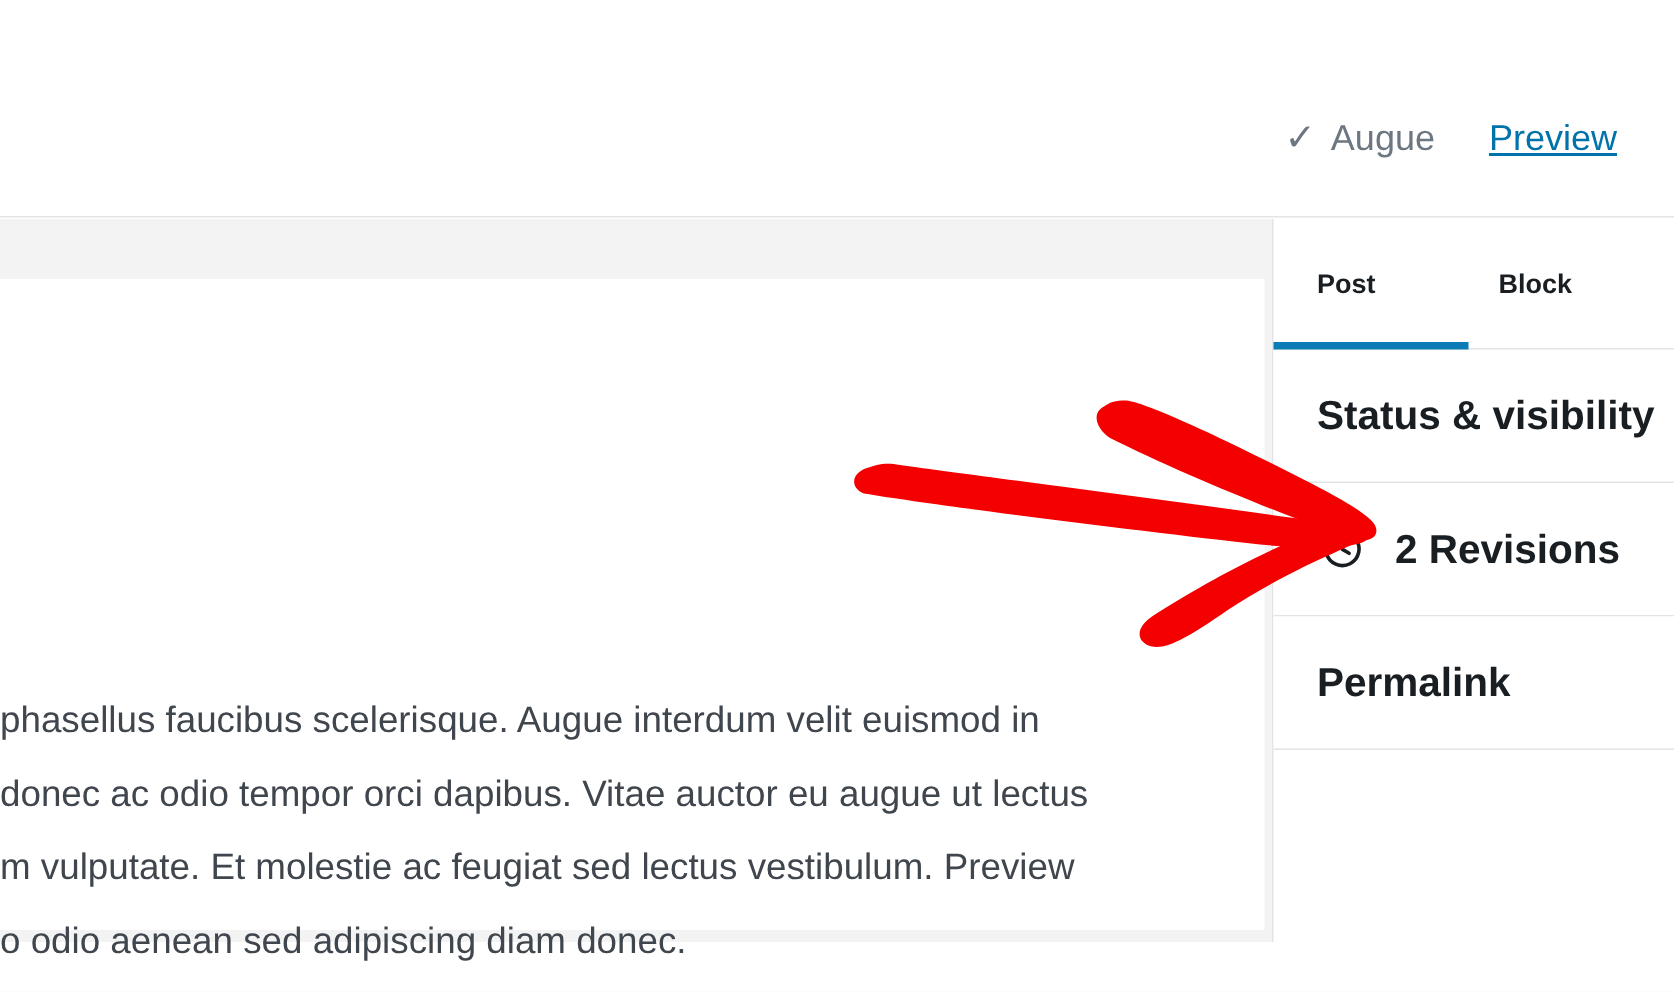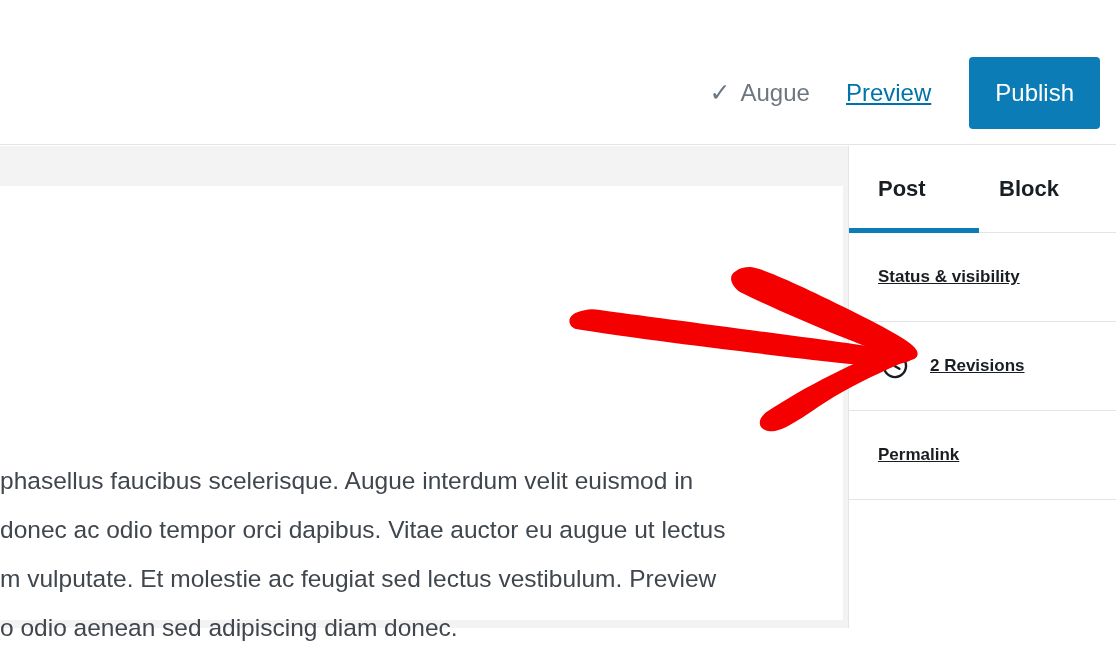--- a/index.html
+++ b/index.html
@@ -120,21 +120,21 @@
     box-sizing: border-box;
   }
   #sidebar-tabs {
     position: relative;
     height: 86px;
     display: flex;
     align-items: center;
     border-bottom: 1px solid #e2e4e7;
   }
   .tab {
-    font-size: 22px;
+    font-size: 18px;
     color: #191e23;
     font-weight: bold;
     background: none;
     border: none;
     cursor: pointer;
     padding: 0;
     height: 86px;
     line-height: 86px;
     font-family: inherit;
     position: relative;
@@ -155,25 +155,24 @@
     height: 89px;
     display: flex;
     align-items: center;
     padding-left: 29px;
     border-bottom: 1px solid #e2e4e7;
     box-sizing: border-box;
     cursor: pointer;
     background: #ffffff;
   }
   .panel-row .panel-label {
-    font-size: 17px;
+    font-size: 27px;
     font-weight: bold;
     color: #191e23;
     white-space: nowrap;
-    text-decoration: underline;
   }
   .panel-row .panel-icon {
     width: 34px;
     height: 34px;
     margin-right: 18px;
     flex: 0 0 auto;
     display: block;
   }
 
   
@@ -192,21 +191,20 @@
 <div id="topbar">
   <div id="topbar-actions">
 
     <div id="saved-status">
       <span class="check">✓</span>
       <span>Augue</span>
     </div>
 
     <button id="preview-button">Preview</button>
 
-    <button id="publish-button">Publish</button>
   </div>
 </div>
 
 <div id="editor-region">
   <div id="editor-canvas">
     <div id="post-content">
       <span class="ln">phasellus faucibus scelerisque. Augue interdum velit euismod in</span>
       <span class="ln">donec ac odio tempor orci dapibus. Vitae auctor eu augue ut lectus</span>
       <span class="ln">m vulputate. Et molestie ac feugiat sed lectus vestibulum. Preview</span>
       <span class="ln">o odio aenean sed adipiscing diam donec.</span>

